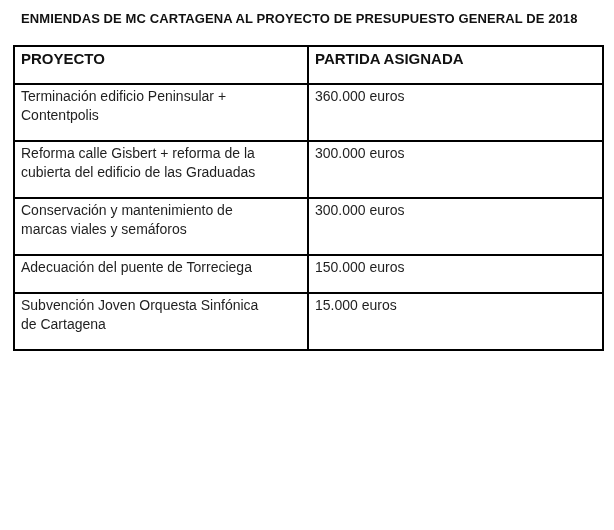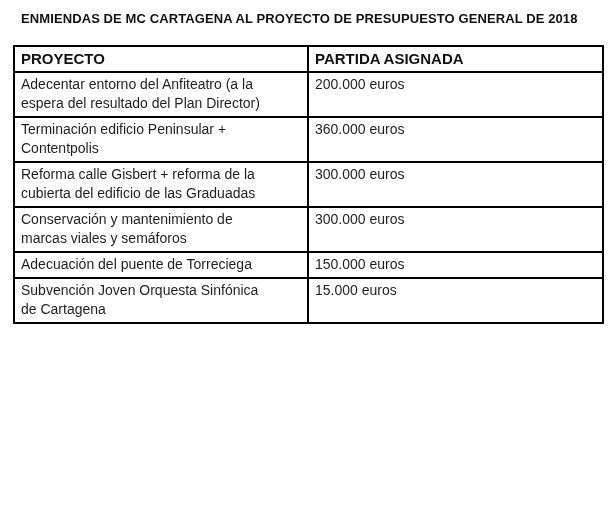--- a/index.html
+++ b/index.html
@@ -33,21 +33,21 @@
     margin: 19px 0 0 13px;
     background: #ffffff;
   }
   table.budget-table col.col-proyecto { width: 294px; }
   table.budget-table col.col-partida  { width: 295px; }
   table.budget-table th,
   table.budget-table td {
     border: 2px solid #000000;
     text-align: left;
     vertical-align: top;
-    padding: 2px 6px 3px 6px;
+    padding: 2px 6px 15px 6px;
     font-size: 14px;
     line-height: 19px;
     white-space: pre-line;
     overflow: hidden;
   }
   table.budget-table th {
     font-size: 15px;
     font-weight: bold;
     color: #111111;
     white-space: nowrap;
@@ -67,25 +67,20 @@
     </colgroup>
     <thead>
       <tr>
         <th>PROYECTO</th>
         <th>PARTIDA ASIGNADA</th>
       </tr>
     </thead>
     <tbody id="budget-table-body">
 
         <tr>
-          <td>Adecentar entorno del Anfiteatro (a la
-espera del resultado del Plan Director)</td>
-          <td>200.000 euros</td>
-        </tr>
-        <tr>
           <td>Terminación edificio Peninsular +
 Contentpolis</td>
           <td>360.000 euros</td>
         </tr>
         <tr>
           <td>Reforma calle Gisbert + reforma de la
 cubierta del edificio de las Graduadas</td>
           <td>300.000 euros</td>
         </tr>
         <tr>

